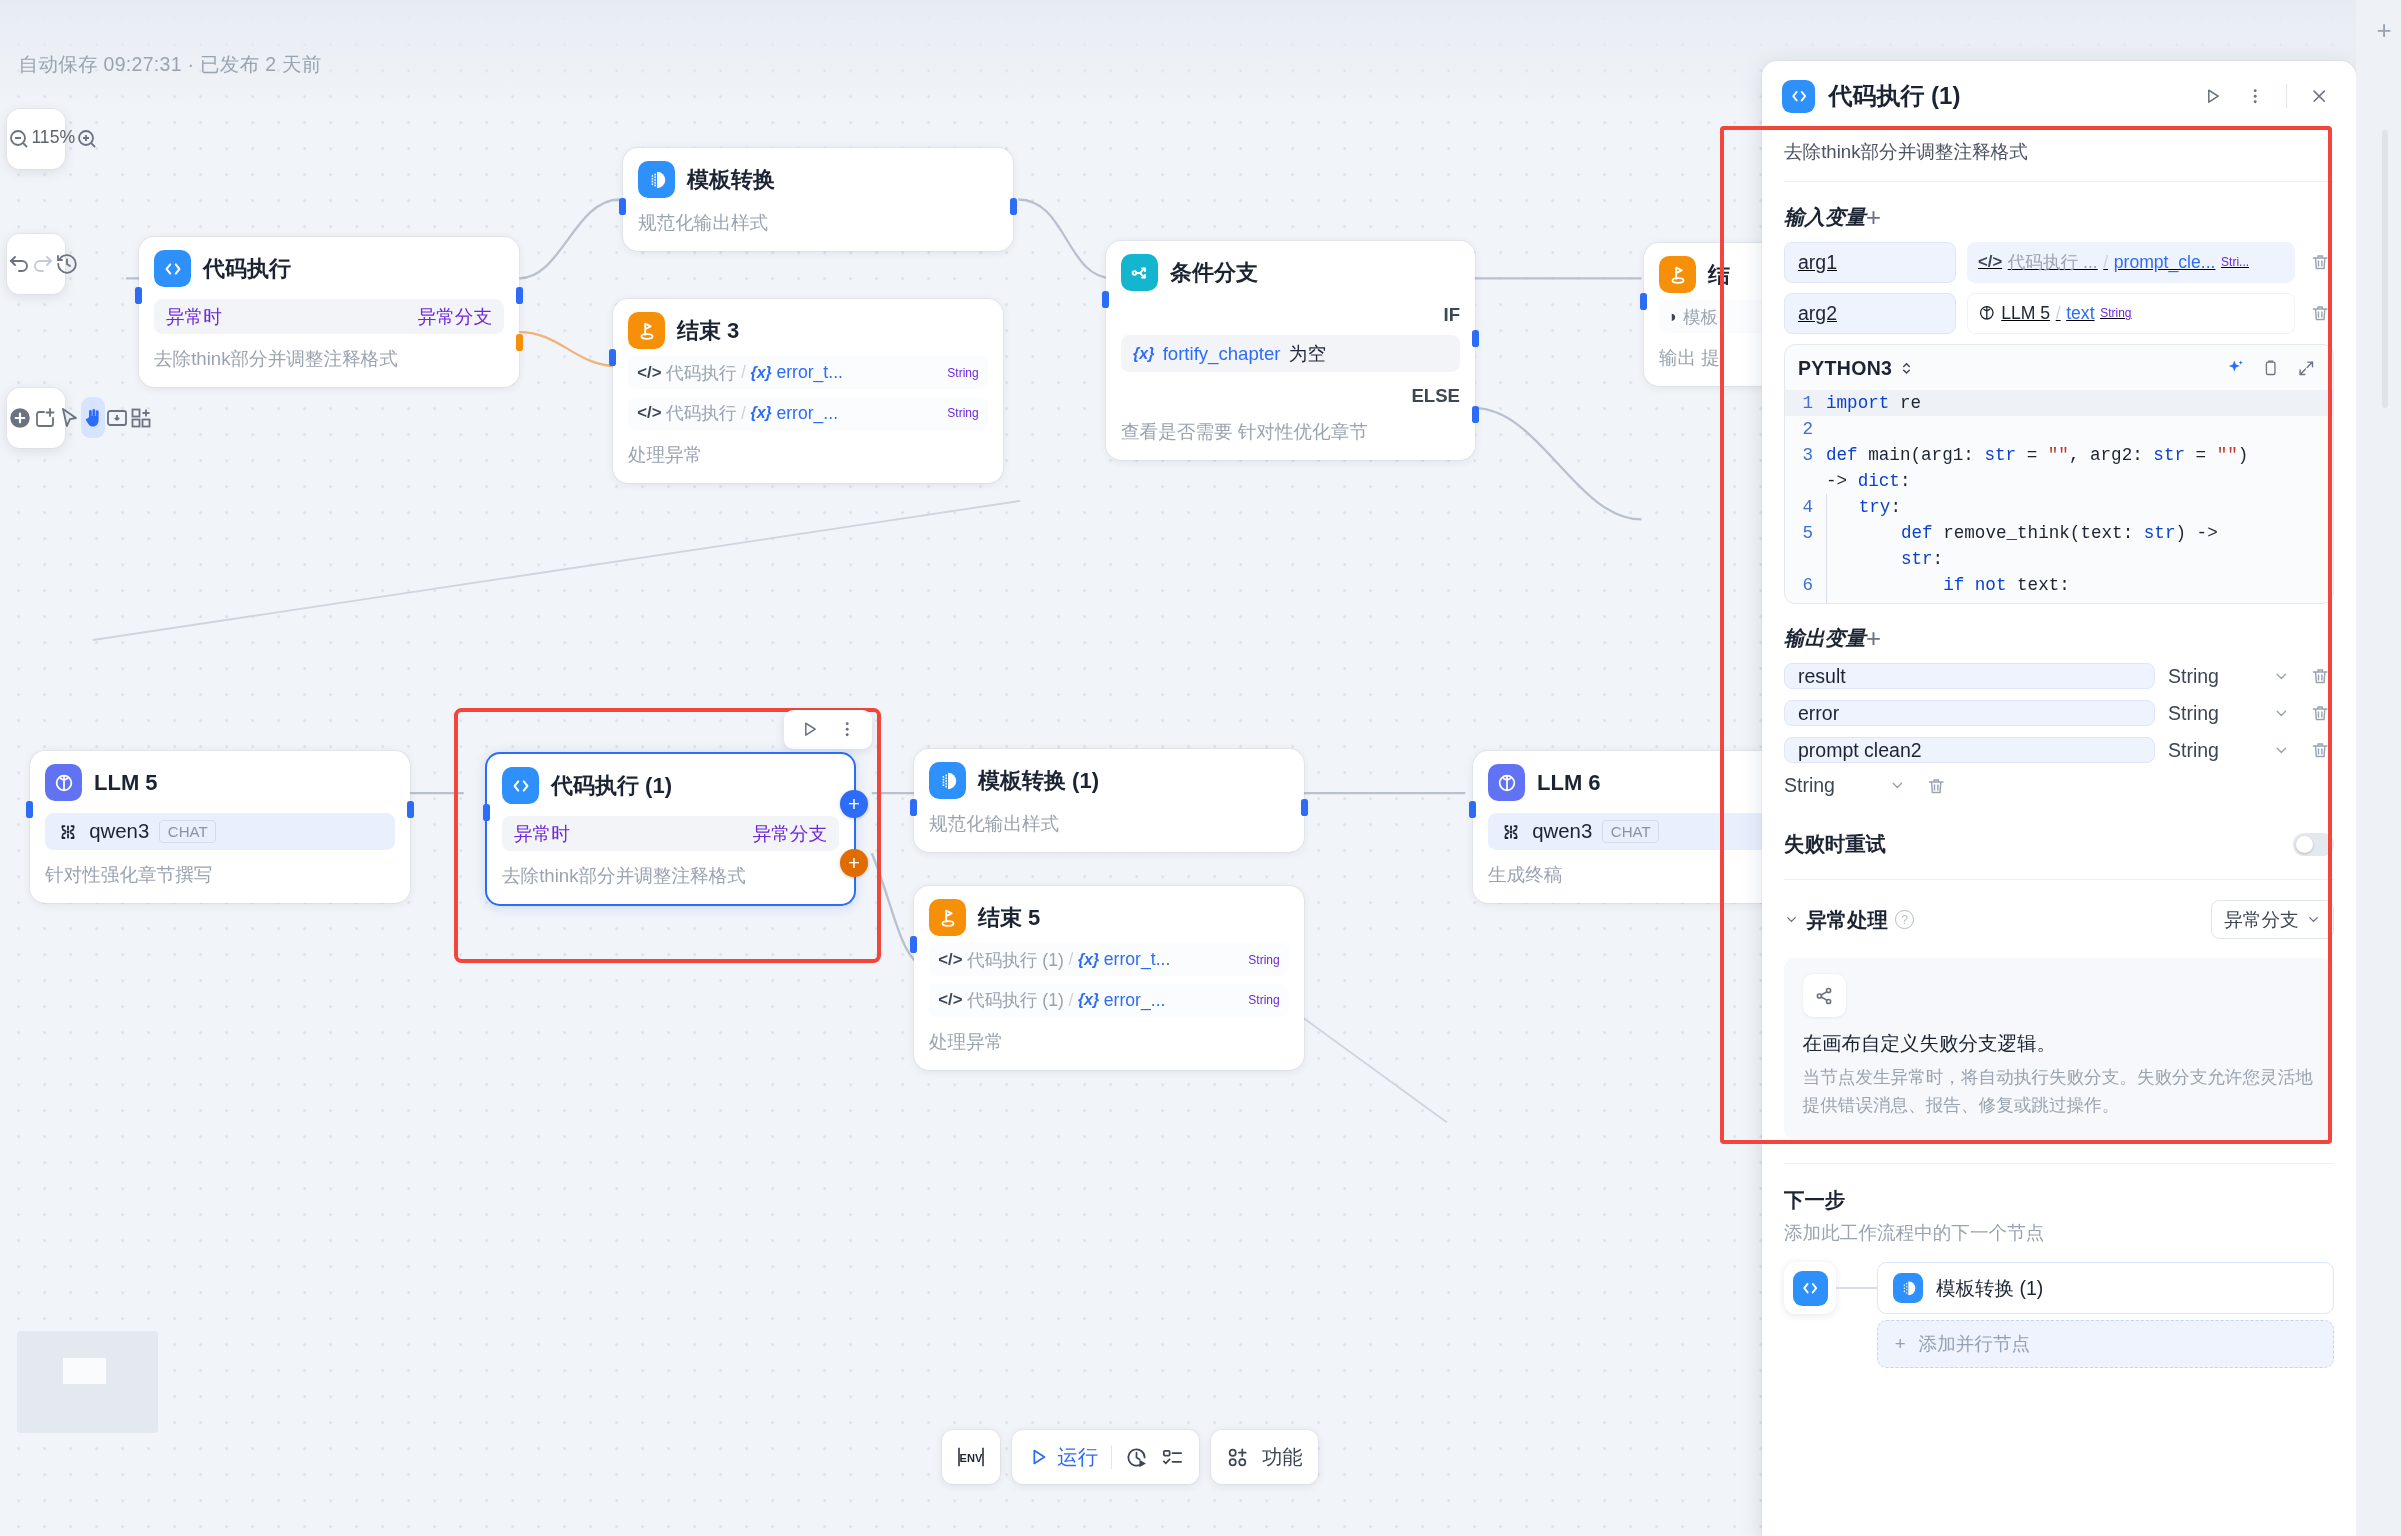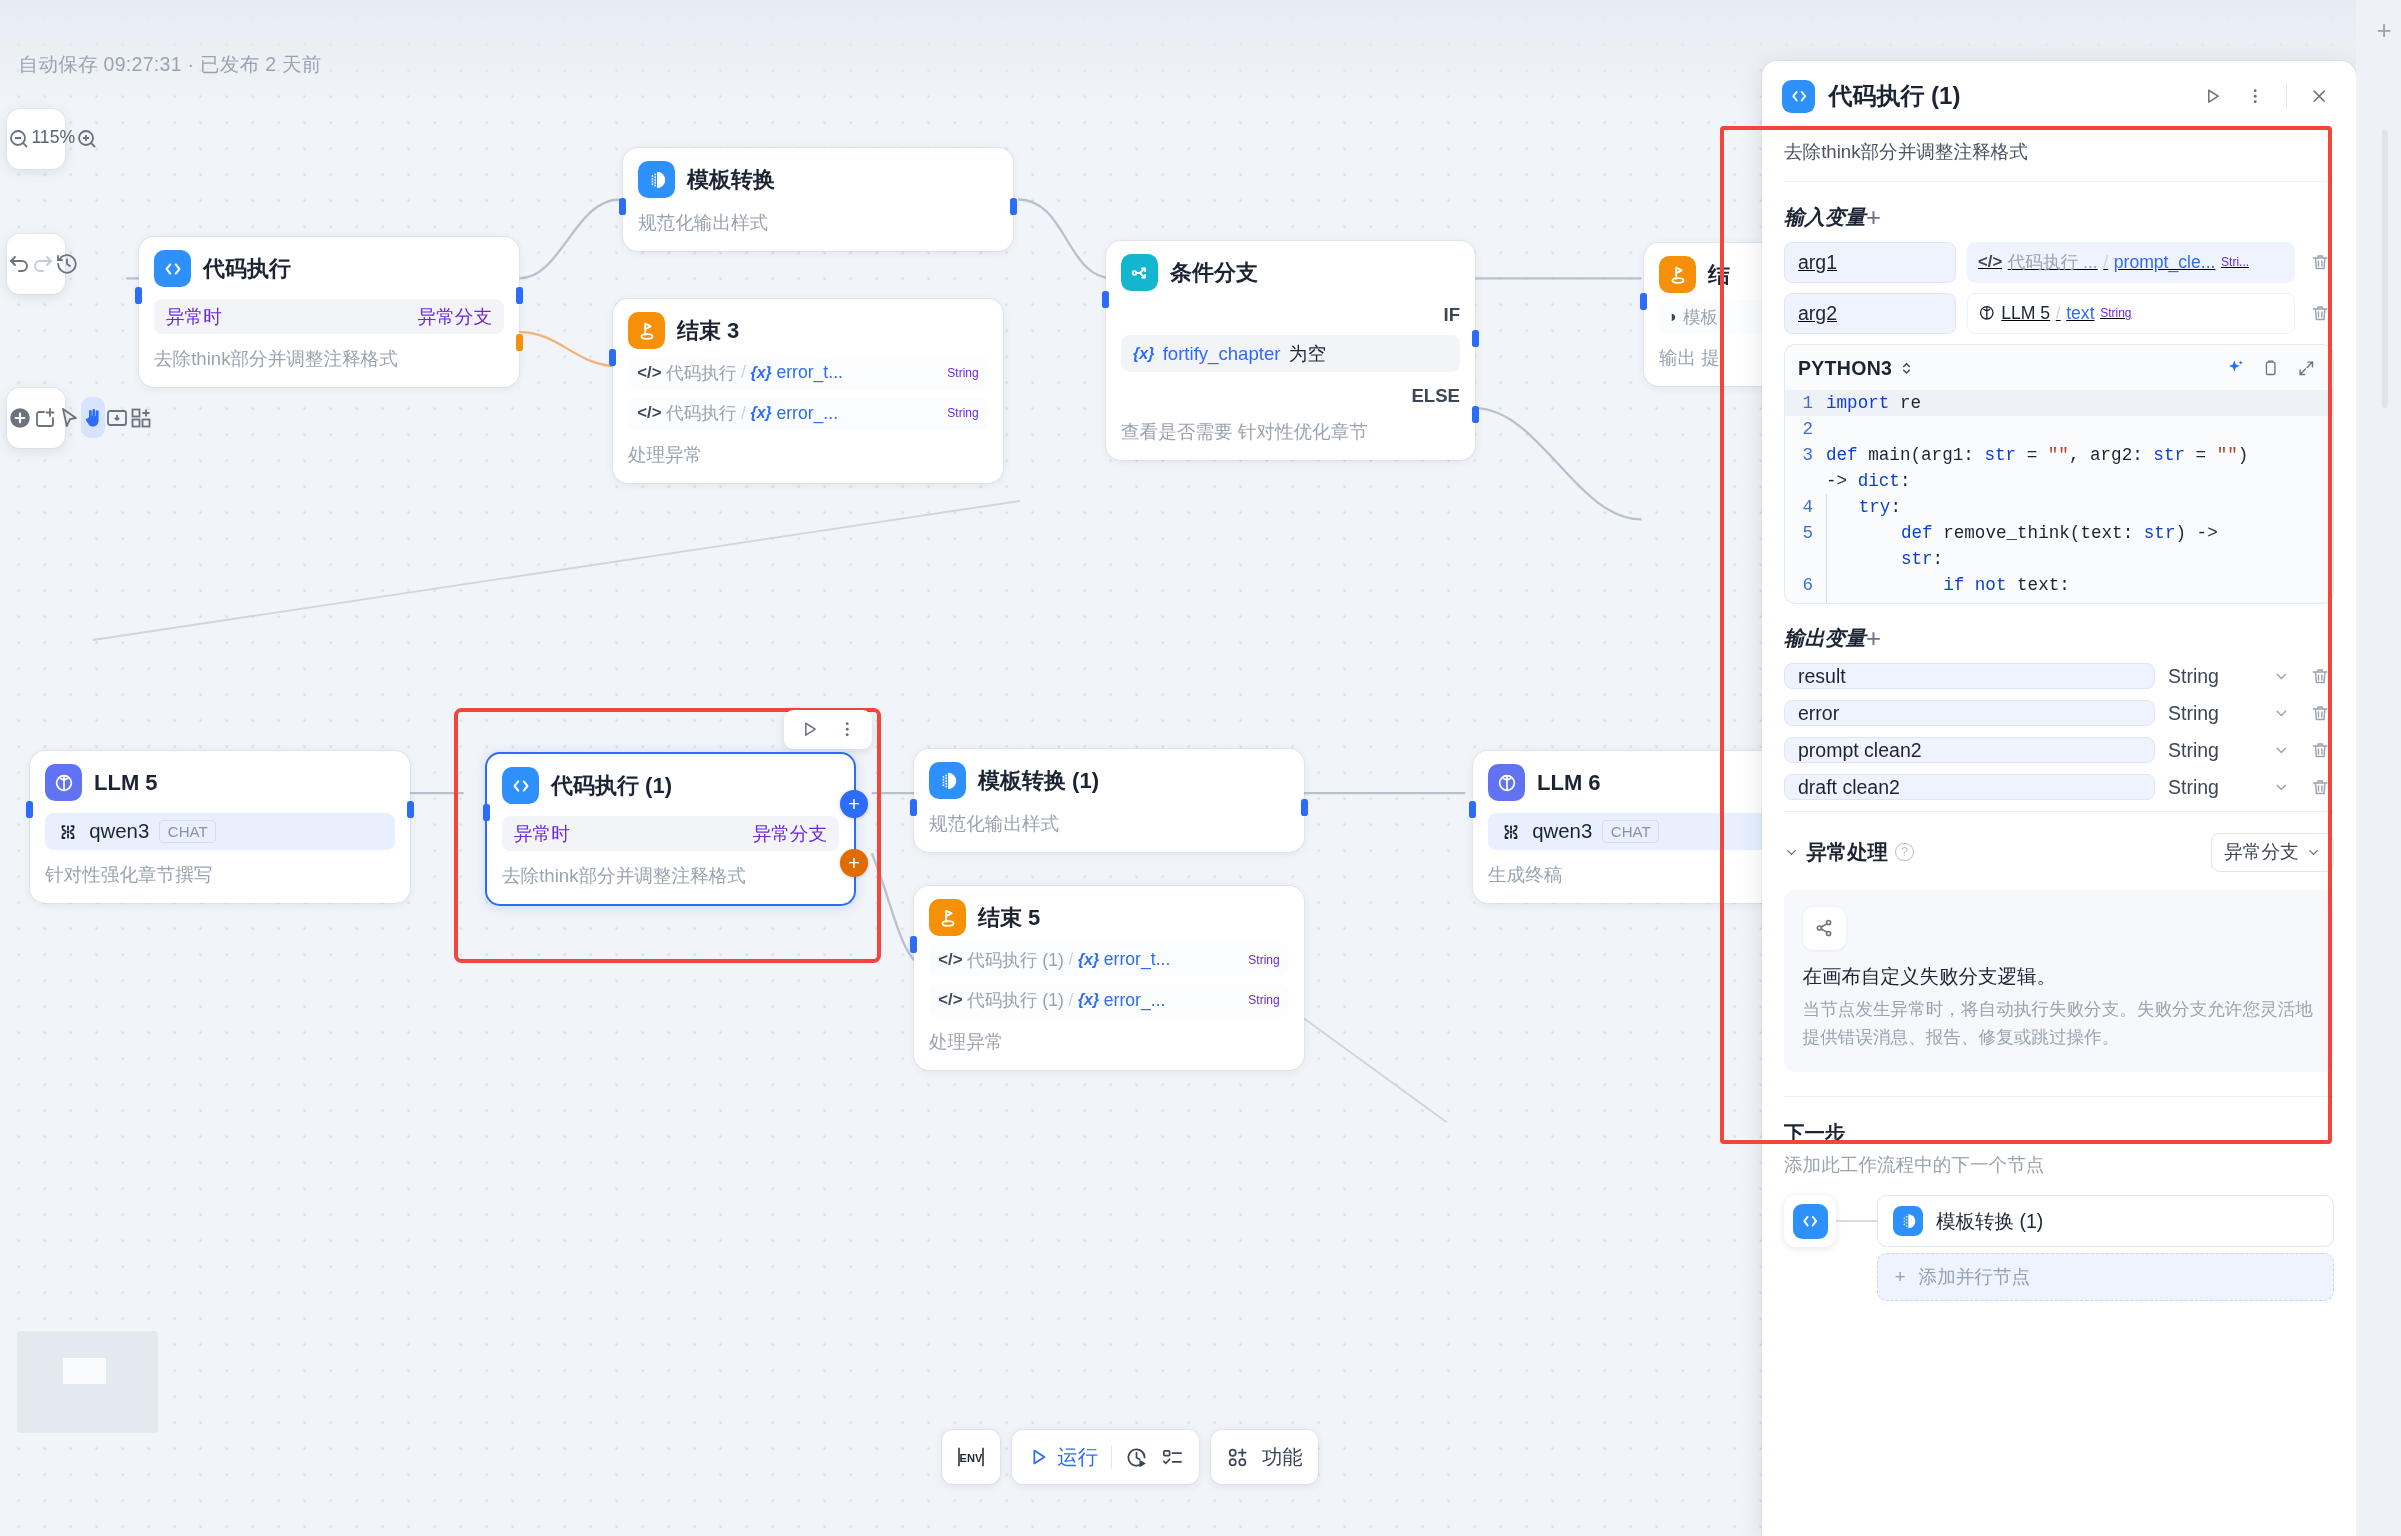--- a/index.html
+++ b/index.html
@@ -885,34 +885,39 @@
             </svg>
         </div>
         <div class="trash">
           <svg width="20.4" height="20.4" viewBox="0 0 24 24" fill="none" stroke="currentColor" stroke-width="1.7" stroke-linecap="round">
               <path d="M4 7h16M9.5 7V4.8h5V7M6.5 7l1 12.5h9L17.5 7M10 10.5v6M14 10.5v6"></path>
             </svg>
         </div>
       </div>
 
       <div class="out-row">
-        <div class="out-key">draft clean2</div>
         <div class="out-type">String</div>
         <div class="chev">
           <svg width="16.7" height="16.7" viewBox="0 0 24 24" fill="none" stroke="currentColor" stroke-width="2" stroke-linecap="round">
               <path d="M6 9l6 6 6-6"></path>
             </svg>
         </div>
         <div class="trash">
           <svg width="20.4" height="20.4" viewBox="0 0 24 24" fill="none" stroke="currentColor" stroke-width="1.7" stroke-linecap="round">
               <path d="M4 7h16M9.5 7V4.8h5V7M6.5 7l1 12.5h9L17.5 7M10 10.5v6M14 10.5v6"></path>
             </svg>
         </div>
       </div>
 
+      <div class="toggle-row">
+        <span class="toggle-label">失败时重试</span>
+        <span class="switch">
+            <span class="knob"></span>
+          </span>
+      </div>
       <div class="hsep"></div>
 
       <div class="exc-row">
         <div class="exc-left">
           <span>
             <svg width="15" height="15" viewBox="0 0 24 24" fill="none" stroke="#6b7280" stroke-width="2.2" stroke-linecap="round">
                 <path d="M6 9l6 6 6-6"></path>
               </svg>
           </span>
           <span class="exc-title">异常处理</span>

